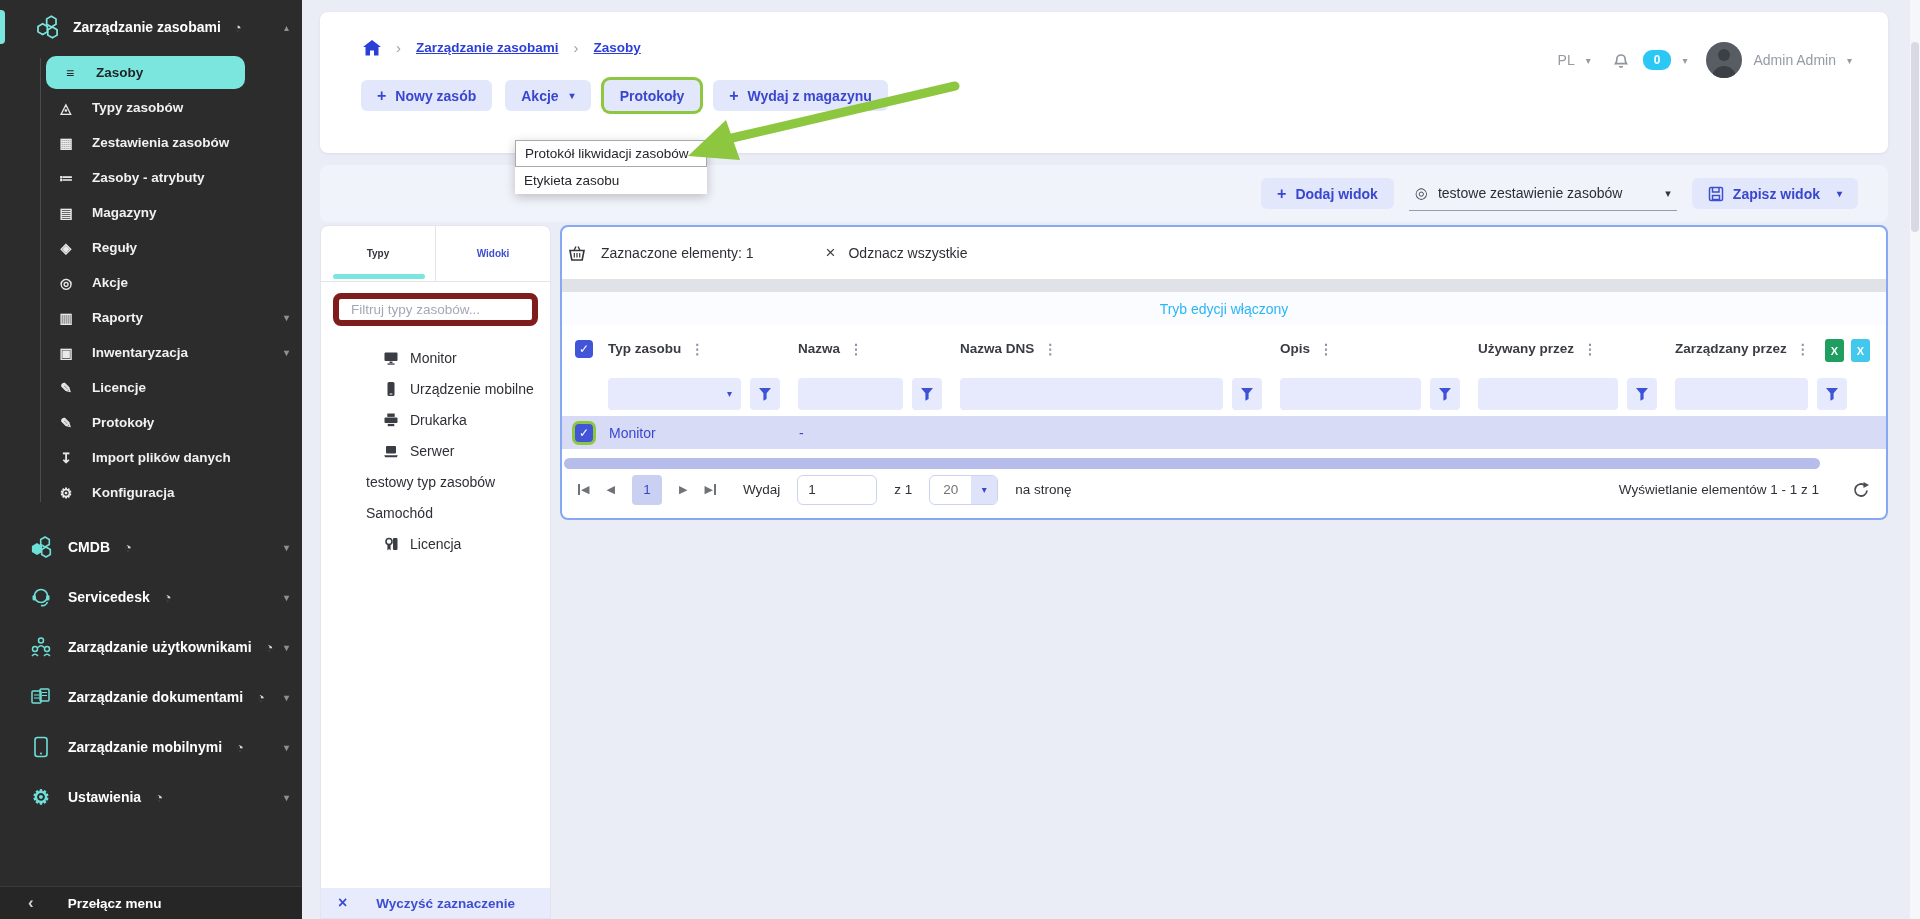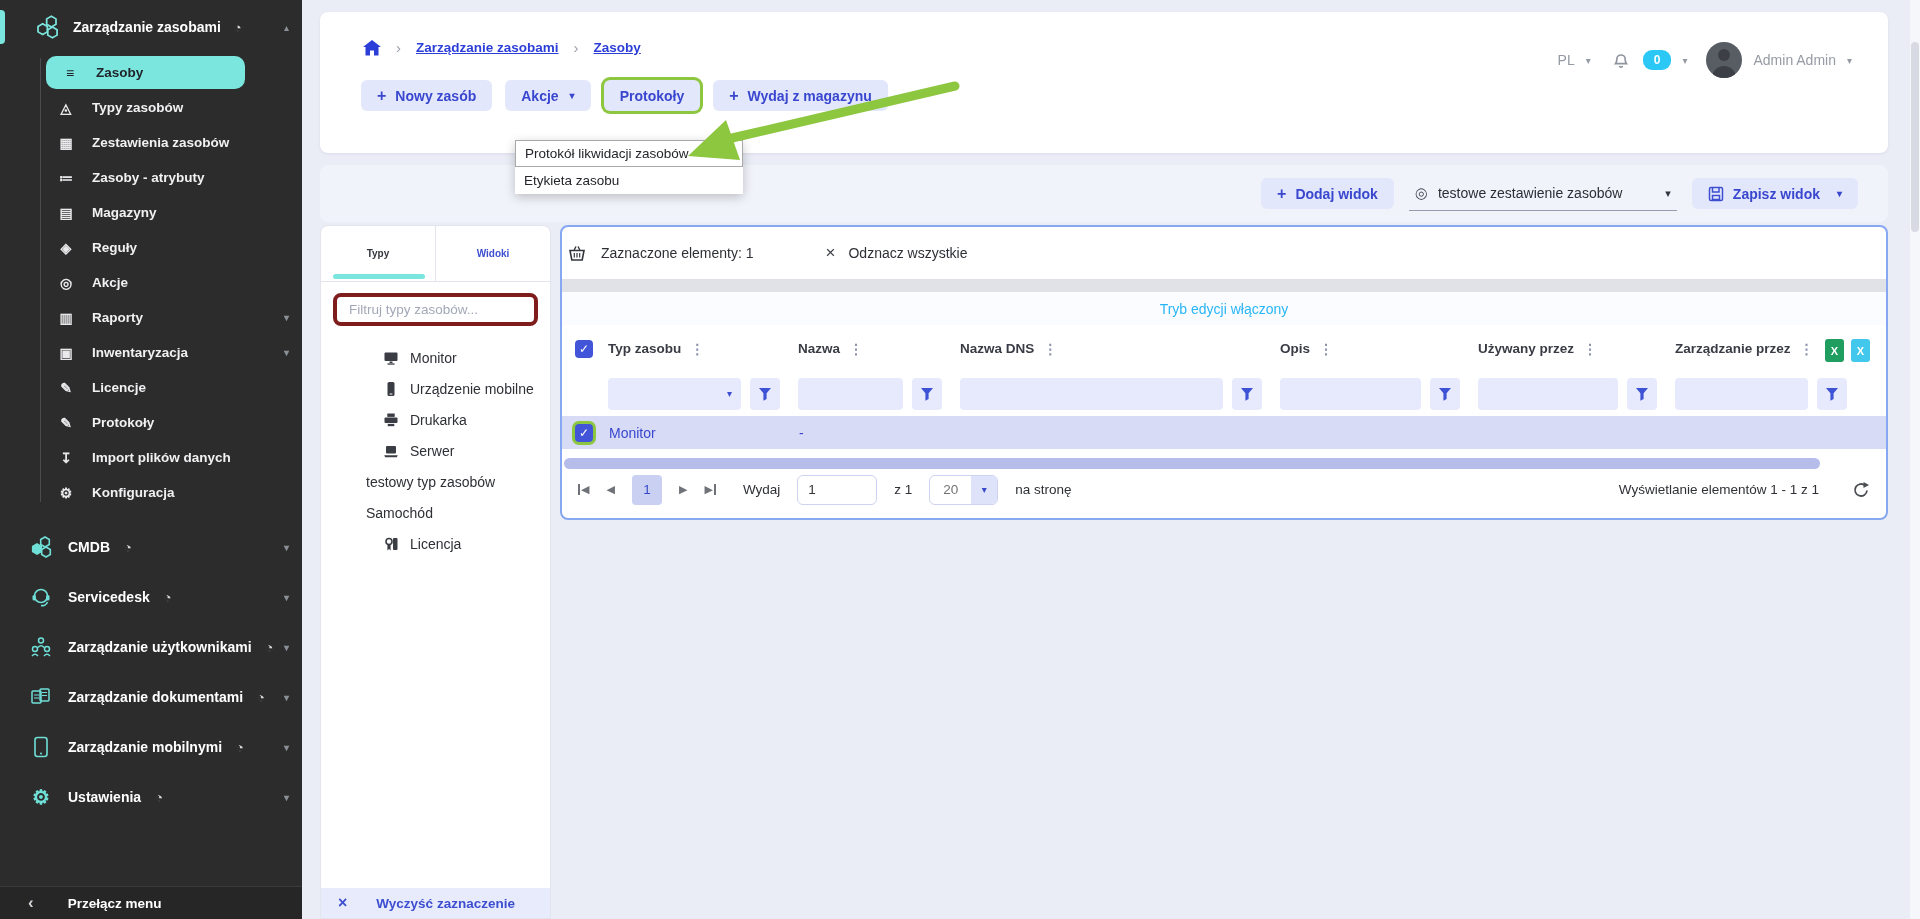--- a/index.html
+++ b/index.html
@@ -37,41 +37,41 @@
   .tr-caret { color:#959aa4; font-size:10px; }
   .notif-badge { background:#2bc8f5; color:#fff; font-size:12px; font-weight:700; border-radius:9px; padding:3px 11px; }
   .avatar { width:36px; height:36px; border-radius:50%; background:#585d63; overflow:hidden; display:flex; align-items:flex-end; justify-content:center; }
   .buttons-row { display:flex; gap:13px; padding:24px 0 0 41px; }
   .btn { height:31px; display:flex; align-items:center; gap:9px; background:#e3e7fb; color:#3947cf; border:none; border-radius:6px; padding:0 16px; font-size:14px; font-weight:600; cursor:pointer; font-family:"Liberation Sans",sans-serif; }
   .btn .plus { font-size:16px; font-weight:700; }
   .btn .b-caret { font-size:10px; margin-left:2px; }
   .btn-protocols { box-shadow:0 0 0 3px #8dc63f; }
 
   
-  .protocols-menu { position:absolute; left:515px; top:140px; width:228px; background:#fff; box-shadow:0 3px 10px rgba(0,0,0,.22); z-index:5; }
+  .protocols-menu { position:absolute; left:515px; top:140px; width:192px; background:#fff; box-shadow:0 3px 10px rgba(0,0,0,.22); z-index:5; }
   .pm-item { height:27px; display:flex; align-items:center; padding:0 9px; font-size:13.5px; color:#24262b; cursor:pointer; }
   .pm-item.first { border:1px solid #a9a9a9; }
   .arrow-overlay { position:absolute; left:660px; top:76px; width:300px; height:100px; z-index:6; pointer-events:none; }
 
   
   .toolbar2 { position:absolute; left:320px; top:165px; width:1568px; height:57px; background:#f1f3fa; border-radius:8px; display:flex; align-items:center; justify-content:flex-end; padding-right:30px; gap:15px; }
   .view-select { width:268px; height:34px; border-bottom:1px solid #969cae; display:flex; align-items:center; gap:10px; padding:0 6px; font-size:14px; color:#2b2e36; cursor:pointer; }
   .view-select .target { font-size:15px; color:#4a4e58; }
   .view-select .vcaret { margin-left:auto; color:#30343c; font-size:11px; }
   .btn-save .b-caret { margin-left:8px; }
 
   
   .leftpanel { position:absolute; left:320px; top:225px; width:231px; height:694px; background:#fff; border:1px solid #e3e4ec; border-radius:8px 8px 0 0; z-index:2; }
   .lp-tabs { position:relative; height:56px; border-bottom:1px solid #e3e4ec; display:flex; }
   .lp-tab { flex:1; display:flex; align-items:center; justify-content:center; font-size:10px; font-weight:700; cursor:pointer; }
   .lp-tab.t0 { color:#34363c; }
   .lp-tab.t1 { color:#3d4fd0; border-left:1px solid #e3e4ec; }
   .lp-tab-bar { position:absolute; left:12px; bottom:2px; width:92px; height:5px; background:#7ae6de; border-radius:3px; }
   .lp-filter { margin:11px 12px 4px; }
-  .lp-filter input { width:100%; height:33px; border:4px solid #7f1d1d; border-radius:8px; padding:0 12px; font-size:13.5px; color:#333; font-family:"Liberation Sans",sans-serif; background:#fff; }
+  .lp-filter input { width:100%; height:33px; border:6px solid #7f1d1d; border-radius:8px; padding:0 12px; font-size:13.5px; color:#333; font-family:"Liberation Sans",sans-serif; background:#fff; }
   .lp-filter input::placeholder { color:#a2a8b6; }
   .lp-tree { padding-top:12px; font-size:14px; color:#2e3036; }
   .tree-row { height:31px; display:flex; align-items:center; cursor:pointer; }
   .tree-row.parent { padding-left:45px; }
   .tree-row.child { padding-left:62px; gap:11px; }
   .lp-clear { position:absolute; left:0; right:0; bottom:0; height:30px; background:#e8ebfc; color:#3d4fd0; display:flex; align-items:center; gap:29px; padding-left:17px; font-size:13.5px; font-weight:600; cursor:pointer; }
   .lp-clear .x { font-size:16px; }
 
   
   .gridcard { position:absolute; left:560px; top:225px; width:1328px; height:295px; background:#fff; border:2px solid #86a7f1; border-radius:8px; overflow:hidden; }
@@ -447,21 +447,21 @@
       </div>
     <div class="hcell">
         <span>Opis</span>
         <span class="hdots">⋮</span>
       </div>
     <div class="hcell">
         <span>Używany przez</span>
         <span class="hdots">⋮</span>
       </div>
     <div class="hcell">
-        <span>Zarządzanie przez</span>
+        <span>Zarządzany przez</span>
         <span class="hdots">⋮</span>
       </div>
     <div></div>
   </div>
 
   <div class="excel-icons">
     <span class="xl green">X</span>
     <span class="xl cyan">X</span>
   </div>
 

